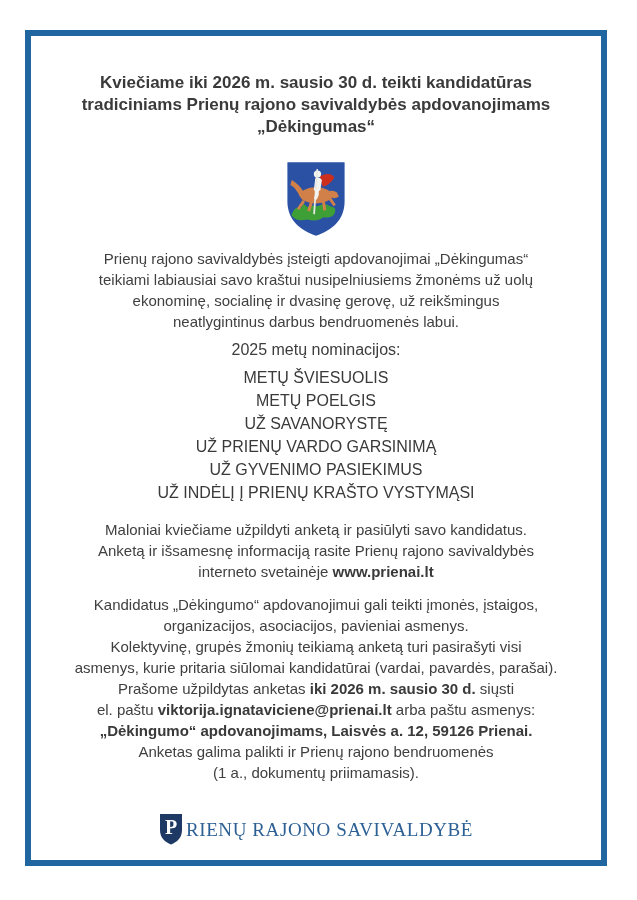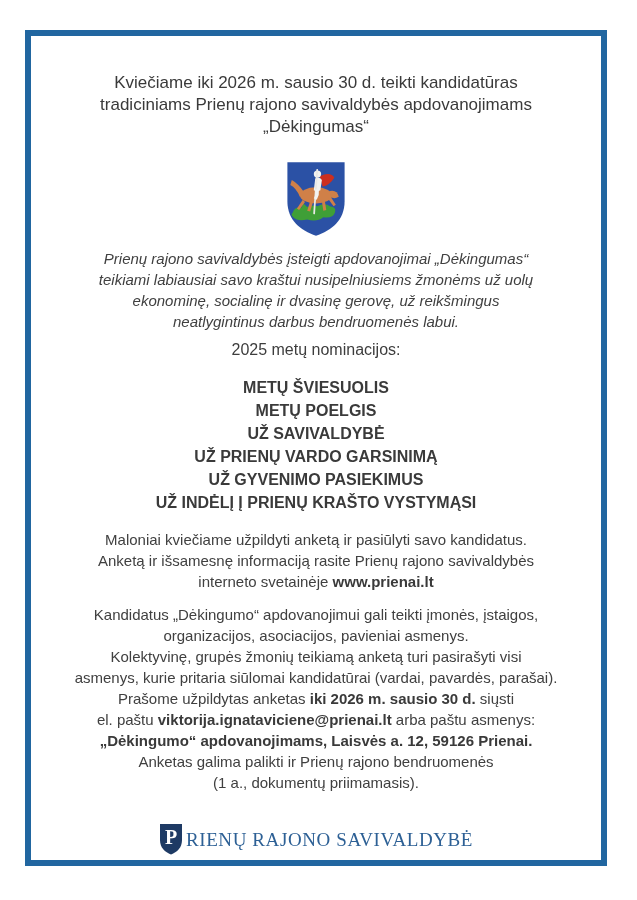--- a/index.html
+++ b/index.html
@@ -24,44 +24,44 @@
     box-sizing: border-box;
     border: 6px solid #2166a0;
     background: #ffffff;
   }
   .content {
     padding: 36px 6px 0 6px;
     text-align: center;
   }
   .title {
     font-size: 17px;
-    font-weight: normal;
+    font-weight: bold;
     line-height: 22px;
     color: #3a3a3a;
   }
   .emblem-wrap {
     margin: 22px auto 10px auto;
     width: 66px;
     height: 78px;
   }
   .para {
     font-size: 15px;
     line-height: 21px;
     color: #404040;
   }
-  .intro { margin-top: 0; font-style: italic; }
+  .intro { margin-top: 0; }
   .nom-heading {
     margin-top: 7px;
     font-size: 16px;
     line-height: 21px;
   }
   .nom-list {
-    margin-top: 16px;
+    margin-top: 6px;
     font-size: 16px;
-    font-weight: bold;
+    font-weight: normal;
     line-height: 23px;
     color: #3a3a3a;
   }
   .invite { margin-top: 15px; }
   .submission { margin-top: 12px; }
   b, strong { font-weight: bold; color: #3a3a3a; }
   .footer-logo {
     margin-top: 30px;
     display: flex;
     align-items: center;
@@ -124,21 +124,21 @@
       <div>teikiami labiausiai savo kraštui nusipelniusiems žmonėms už uolų</div>
       <div>ekonominę, socialinę ir dvasinę gerovę, už reikšmingus</div>
       <div>neatlygintinus darbus bendruomenės labui.</div>
     </div>
 
     <div class="nom-heading">2025 metų nominacijos:</div>
 
     <div class="nom-list">
       <div>METŲ ŠVIESUOLIS</div>
       <div>METŲ POELGIS</div>
-      <div>UŽ SAVIVALDYBĖ</div>
+      <div>UŽ SAVANORYSTĘ</div>
       <div>UŽ PRIENŲ VARDO GARSINIMĄ</div>
       <div>UŽ GYVENIMO PASIEKIMUS</div>
       <div>UŽ INDĖLĮ Į PRIENŲ KRAŠTO VYSTYMĄSI</div>
     </div>
 
     <div class="para invite">
       <div>Maloniai kviečiame užpildyti anketą ir pasiūlyti savo kandidatus.</div>
       <div>Anketą ir išsamesnę informaciją rasite Prienų rajono savivaldybės</div>
       <div><span>interneto svetainėje </span><strong>www.prienai.lt</strong></div>
     </div>

